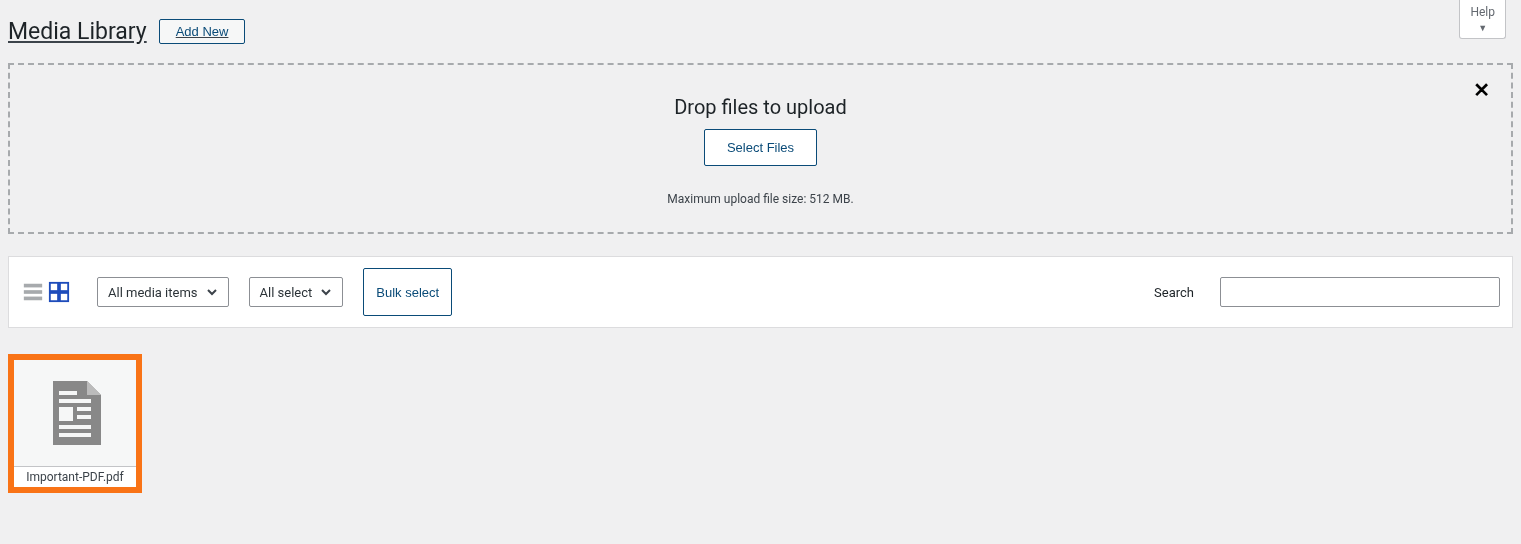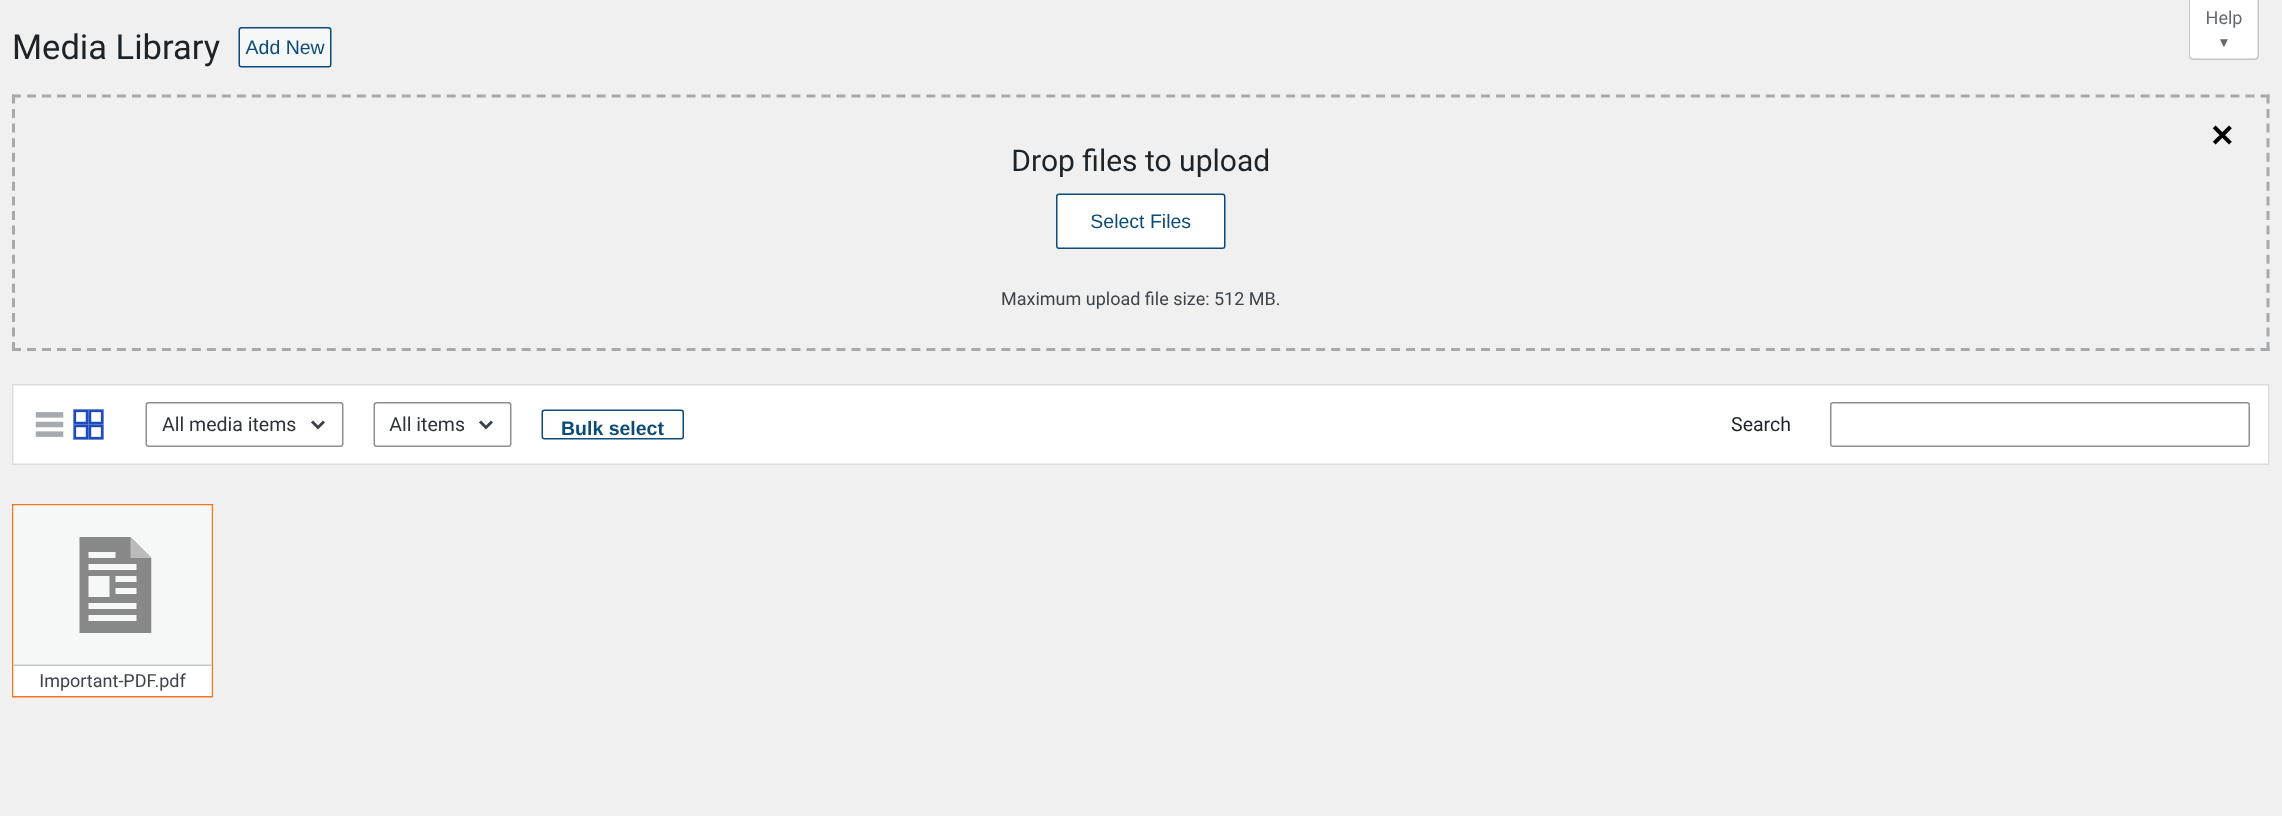--- a/index.html
+++ b/index.html
@@ -31,34 +31,36 @@
       align-items: center;
       gap: 4px;
       cursor: pointer;
       flex-direction: column;
     }
     .help-tab .caret {
       font-size: 9px;
     }
     .page-header {
       display: flex;
+      align-items: center;
       gap: 12px;
       padding: 18px 0 18px 8px;
+      text-decoration: underline;
     }
     .page-title {
       font-size: 23px;
       font-weight: 400;
       color: #1d2327;
     }
     .add-new-btn {
       background: #f6f7f7;
       border: 1px solid #0a4b78;
       color: #0a4b78;
       font-size: 13px;
-      padding: 4px 4px;
+      padding: 4px 16px;
       border-radius: 2px;
       cursor: pointer;
     }
     .dropzone {
       margin: 0 8px 22px 8px;
       border: 2px dashed #a7aaad;
       position: relative;
       padding: 30px 20px 26px 20px;
       text-align: center;
     }
@@ -138,22 +140,21 @@
       height: 30px;
     }
     .bulk-select-btn {
       background: #fff;
       border: 1px solid #0a4b78;
       color: #0a4b78;
       font-size: 13px;
       padding: 4px 12px;
       border-radius: 2px;
       cursor: pointer;
-      height: 20px;
-      font-weight: bold;
+      height: 48px;
     }
     .toolbar-spacer {
       flex: 1;
     }
     .search-label {
       font-size: 13px;
       color: #1d2327;
       margin-right: 6px;
     }
     .search-input {
@@ -162,21 +163,21 @@
       padding: 4px 8px;
       font-size: 13px;
       width: 280px;
       height: 30px;
     }
     .media-grid {
       padding: 26px 8px;
     }
     .media-item {
       width: 134px;
-      border: 1px solid #f97316;
+      border: 6px solid #f97316;
       background: #fff;
       cursor: pointer;
     }
     .media-thumb {
       height: 106px;
       background: #f6f7f7;
       display: flex;
       align-items: center;
       justify-content: center;
     }
@@ -230,21 +231,21 @@
       </svg>
     </div>
   </div>
   <div class="select-box">
     <span>All media items</span>
     <svg width="12" height="12" viewBox="0 0 12 12">
         <path d="M2 4 L6 8 L10 4" fill="none" stroke="#3c434a" stroke-width="2"></path>
       </svg>
   </div>
   <div class="select-box">
-    <span>All items</span>
+    <span>All select</span>
     <svg width="12" height="12" viewBox="0 0 12 12">
         <path d="M2 4 L6 8 L10 4" fill="none" stroke="#3c434a" stroke-width="2"></path>
       </svg>
   </div>
   <button class="bulk-select-btn">Bulk select</button>
   <div class="toolbar-spacer"></div>
   <label class="search-label">Search</label>
   <input type="text" class="search-input" style="">
 </div>
 

